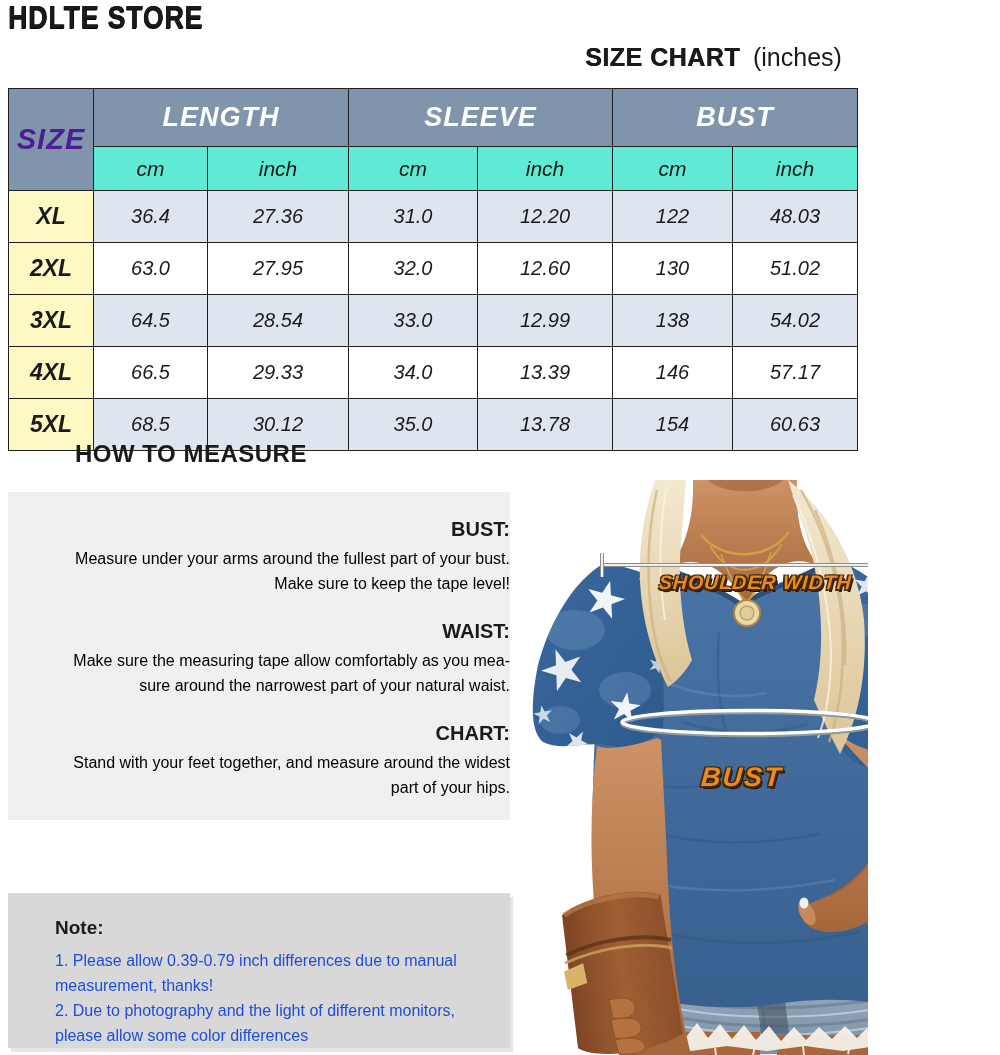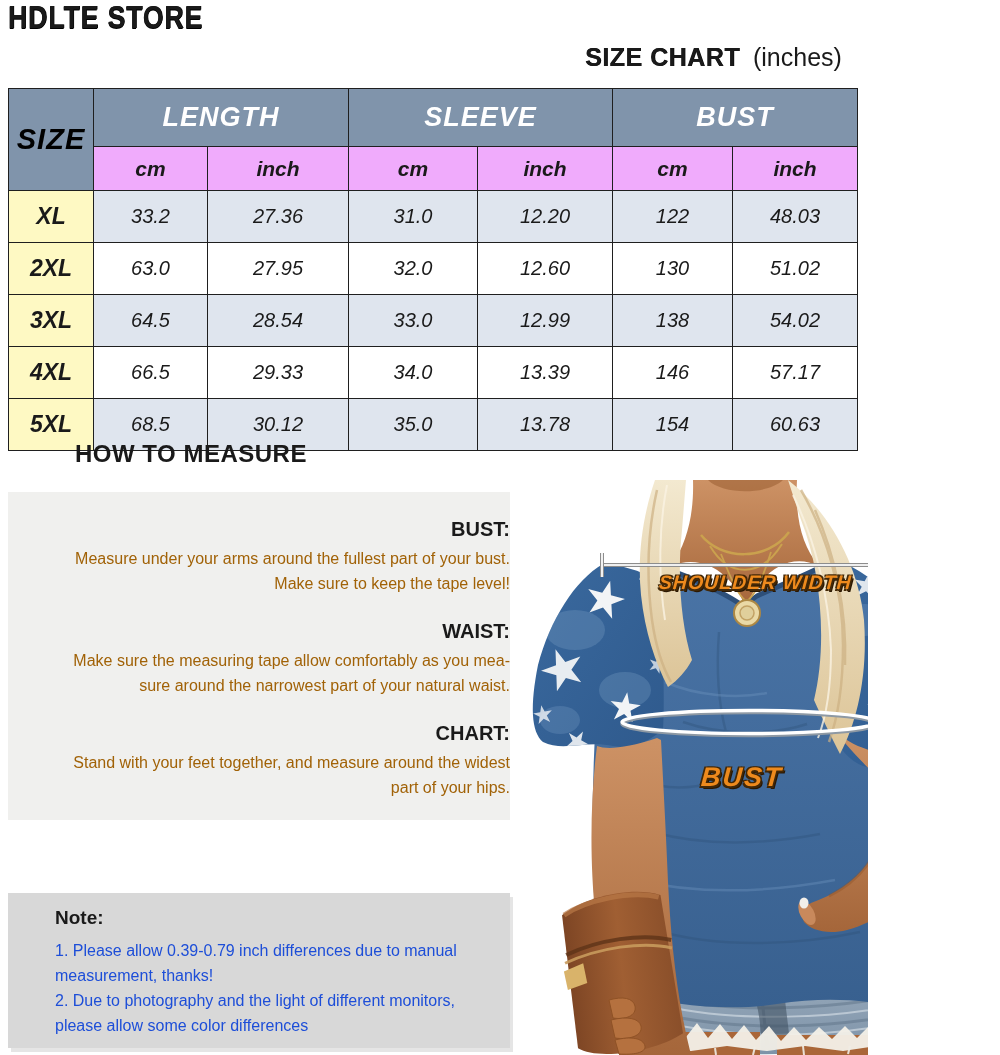--- a/index.html
+++ b/index.html
@@ -13,37 +13,37 @@
   .chart-title{position:absolute;left:585px;top:43px;font-size:25px;white-space:nowrap;}
   .chart-title .main{font-weight:bold;letter-spacing:.5px;text-shadow:.4px 0 0 #000;}
   .chart-title .suffix{font-weight:normal;margin-left:6px;}
 
   
   table.size-table{position:absolute;left:8px;top:88px;width:849px;border-collapse:collapse;
         table-layout:fixed;font-style:italic;}
   table.size-table th,table.size-table td{border:1.6px solid #1f1f1f;text-align:center;
         padding:0;overflow:hidden;}
   .grp-head{background:#8094ab;color:#fff;font-size:27px;font-weight:bold;height:57px;letter-spacing:1px;}
-  .size-head{background:#8094ab;color:#000000;font-size:29px;font-weight:bold;letter-spacing:1px;}
-  .unit-head{background:#f0abfc;font-size:21px;font-weight:bold;height:43px;}
+  .size-head{background:#8094ab;color:#4c1d95;font-size:29px;font-weight:bold;letter-spacing:1px;}
+  .unit-head{background:#5eead4;font-size:21px;font-weight:normal;height:43px;}
   .row-size{background:#fef9c3;font-size:23px;font-weight:bold;}
   td.val{font-size:20px;font-weight:normal;background:#fff;height:51px;}
   tr.alt td.val{background:#dfe5ee;}
 
   
   .measure-title{position:absolute;left:55px;top:440px;font-size:24px;font-weight:bold;letter-spacing:.5px;margin-left:20px;}
   .measure-panel{position:absolute;left:8px;top:492px;width:502px;height:328px;background:#f0f0ee;
         box-sizing:border-box;padding:26px 0 0 47px;}
   .m-sec{margin-bottom:24px;text-align:right;}
   .m-label{font-size:20px;font-weight:bold;margin-bottom:5px;}
-  .m-line{font-size:16px;line-height:25px;color:#a16207;}
+  .m-line{font-size:16px;line-height:25px;color:#000000;}
 
   
   .note-panel{position:absolute;left:8px;top:893px;width:502px;height:155px;background:#d8d8d8;
-        box-sizing:border-box;padding:14px 0 0 47px;box-shadow:3px 4px 0 rgba(0,0,0,.10);}
+        box-sizing:border-box;padding:24px 0 0 47px;box-shadow:3px 4px 0 rgba(0,0,0,.10);}
   .note-title{font-size:19px;font-weight:bold;margin-bottom:9px;}
   .note-line{font-size:16px;line-height:25px;color:#1d4ed8;}
 
   
   .photo{position:absolute;left:505px;top:480px;width:495px;height:575px;}
 
   
   .h-line{position:absolute;left:601px;top:563px;width:306px;height:2px;background:#efefef;
         border-top:1.4px solid #8d8d8d;border-bottom:1.4px solid #8d8d8d;}
   .h-tick{position:absolute;top:553px;width:2px;height:24px;background:#f2f2f2;
@@ -98,21 +98,21 @@
         <th class="unit-head">inch</th>
         <th class="unit-head">cm</th>
         <th class="unit-head">inch</th>
         <th class="unit-head">cm</th>
         <th class="unit-head">inch</th>
       </tr>
     </thead>
     <tbody>
       <tr class="alt">
         <th class="row-size">XL</th>
-        <td class="val">33.2</td>
+        <td class="val">36.4</td>
         <td class="val">27.36</td>
         <td class="val">31.0</td>
         <td class="val">12.20</td>
         <td class="val">122</td>
         <td class="val">48.03</td>
       </tr>
       <tr>
         <th class="row-size">2XL</th>
         <td class="val">63.0</td>
         <td class="val">27.95</td>

